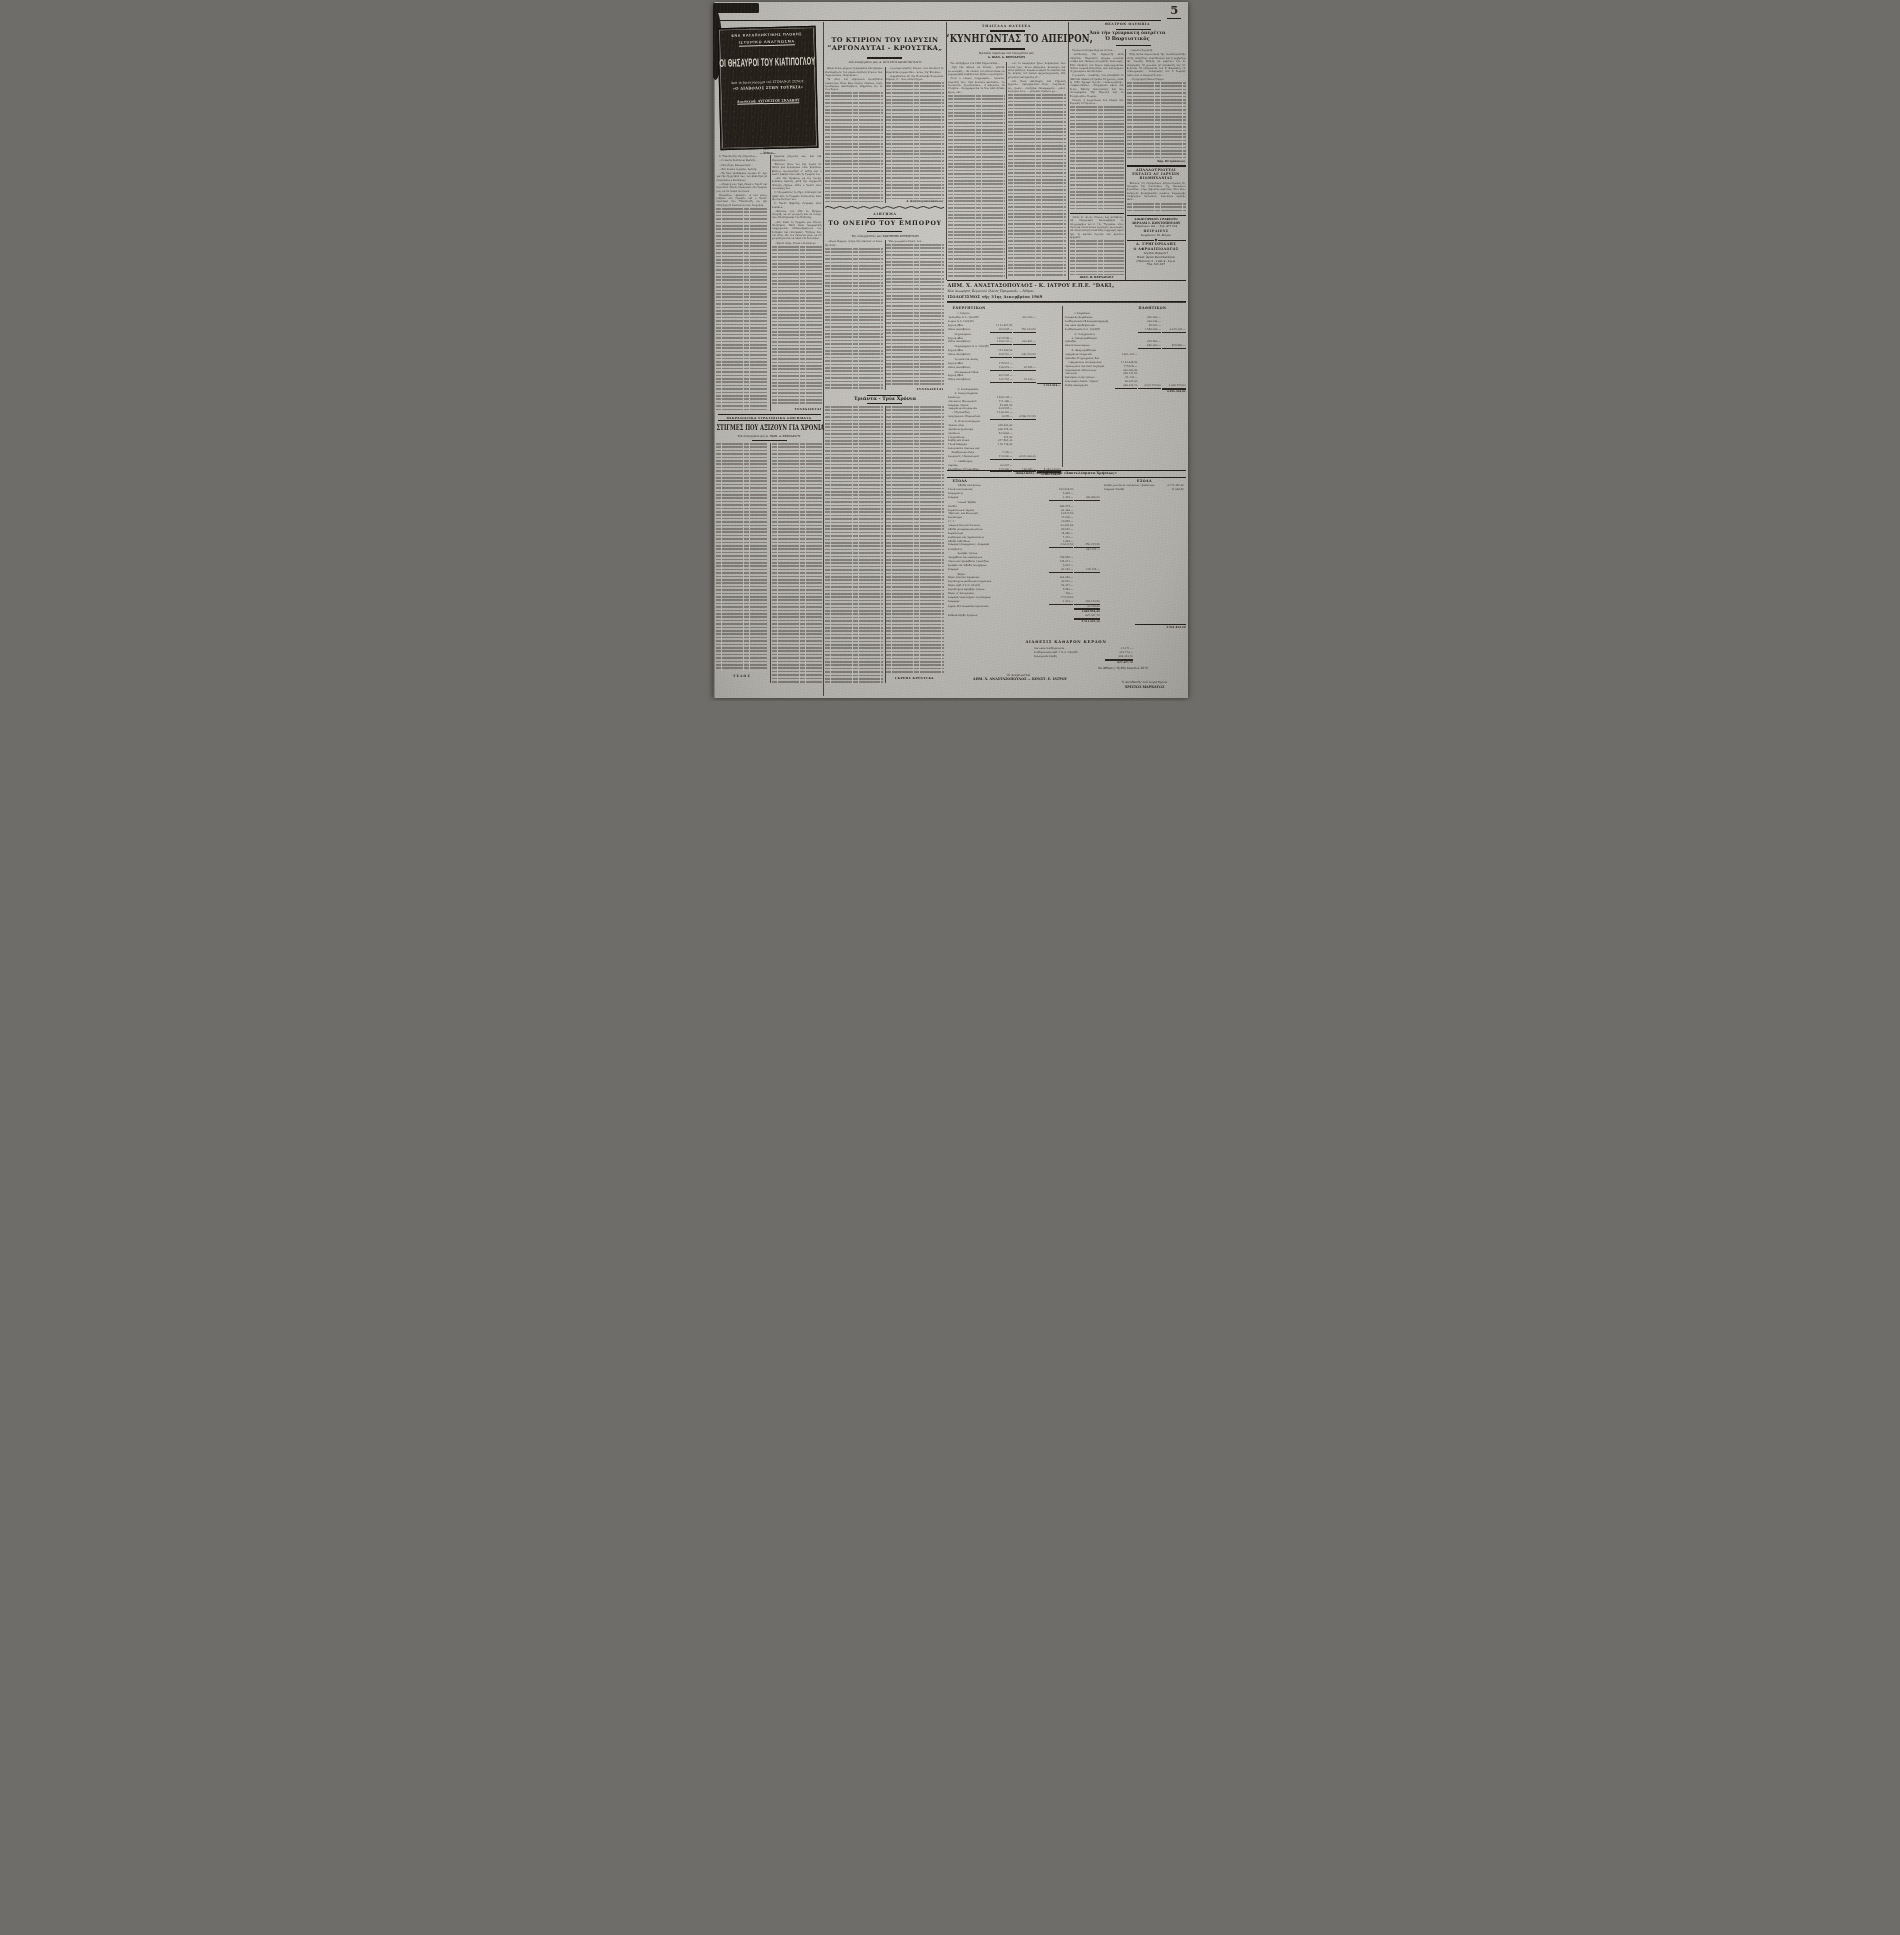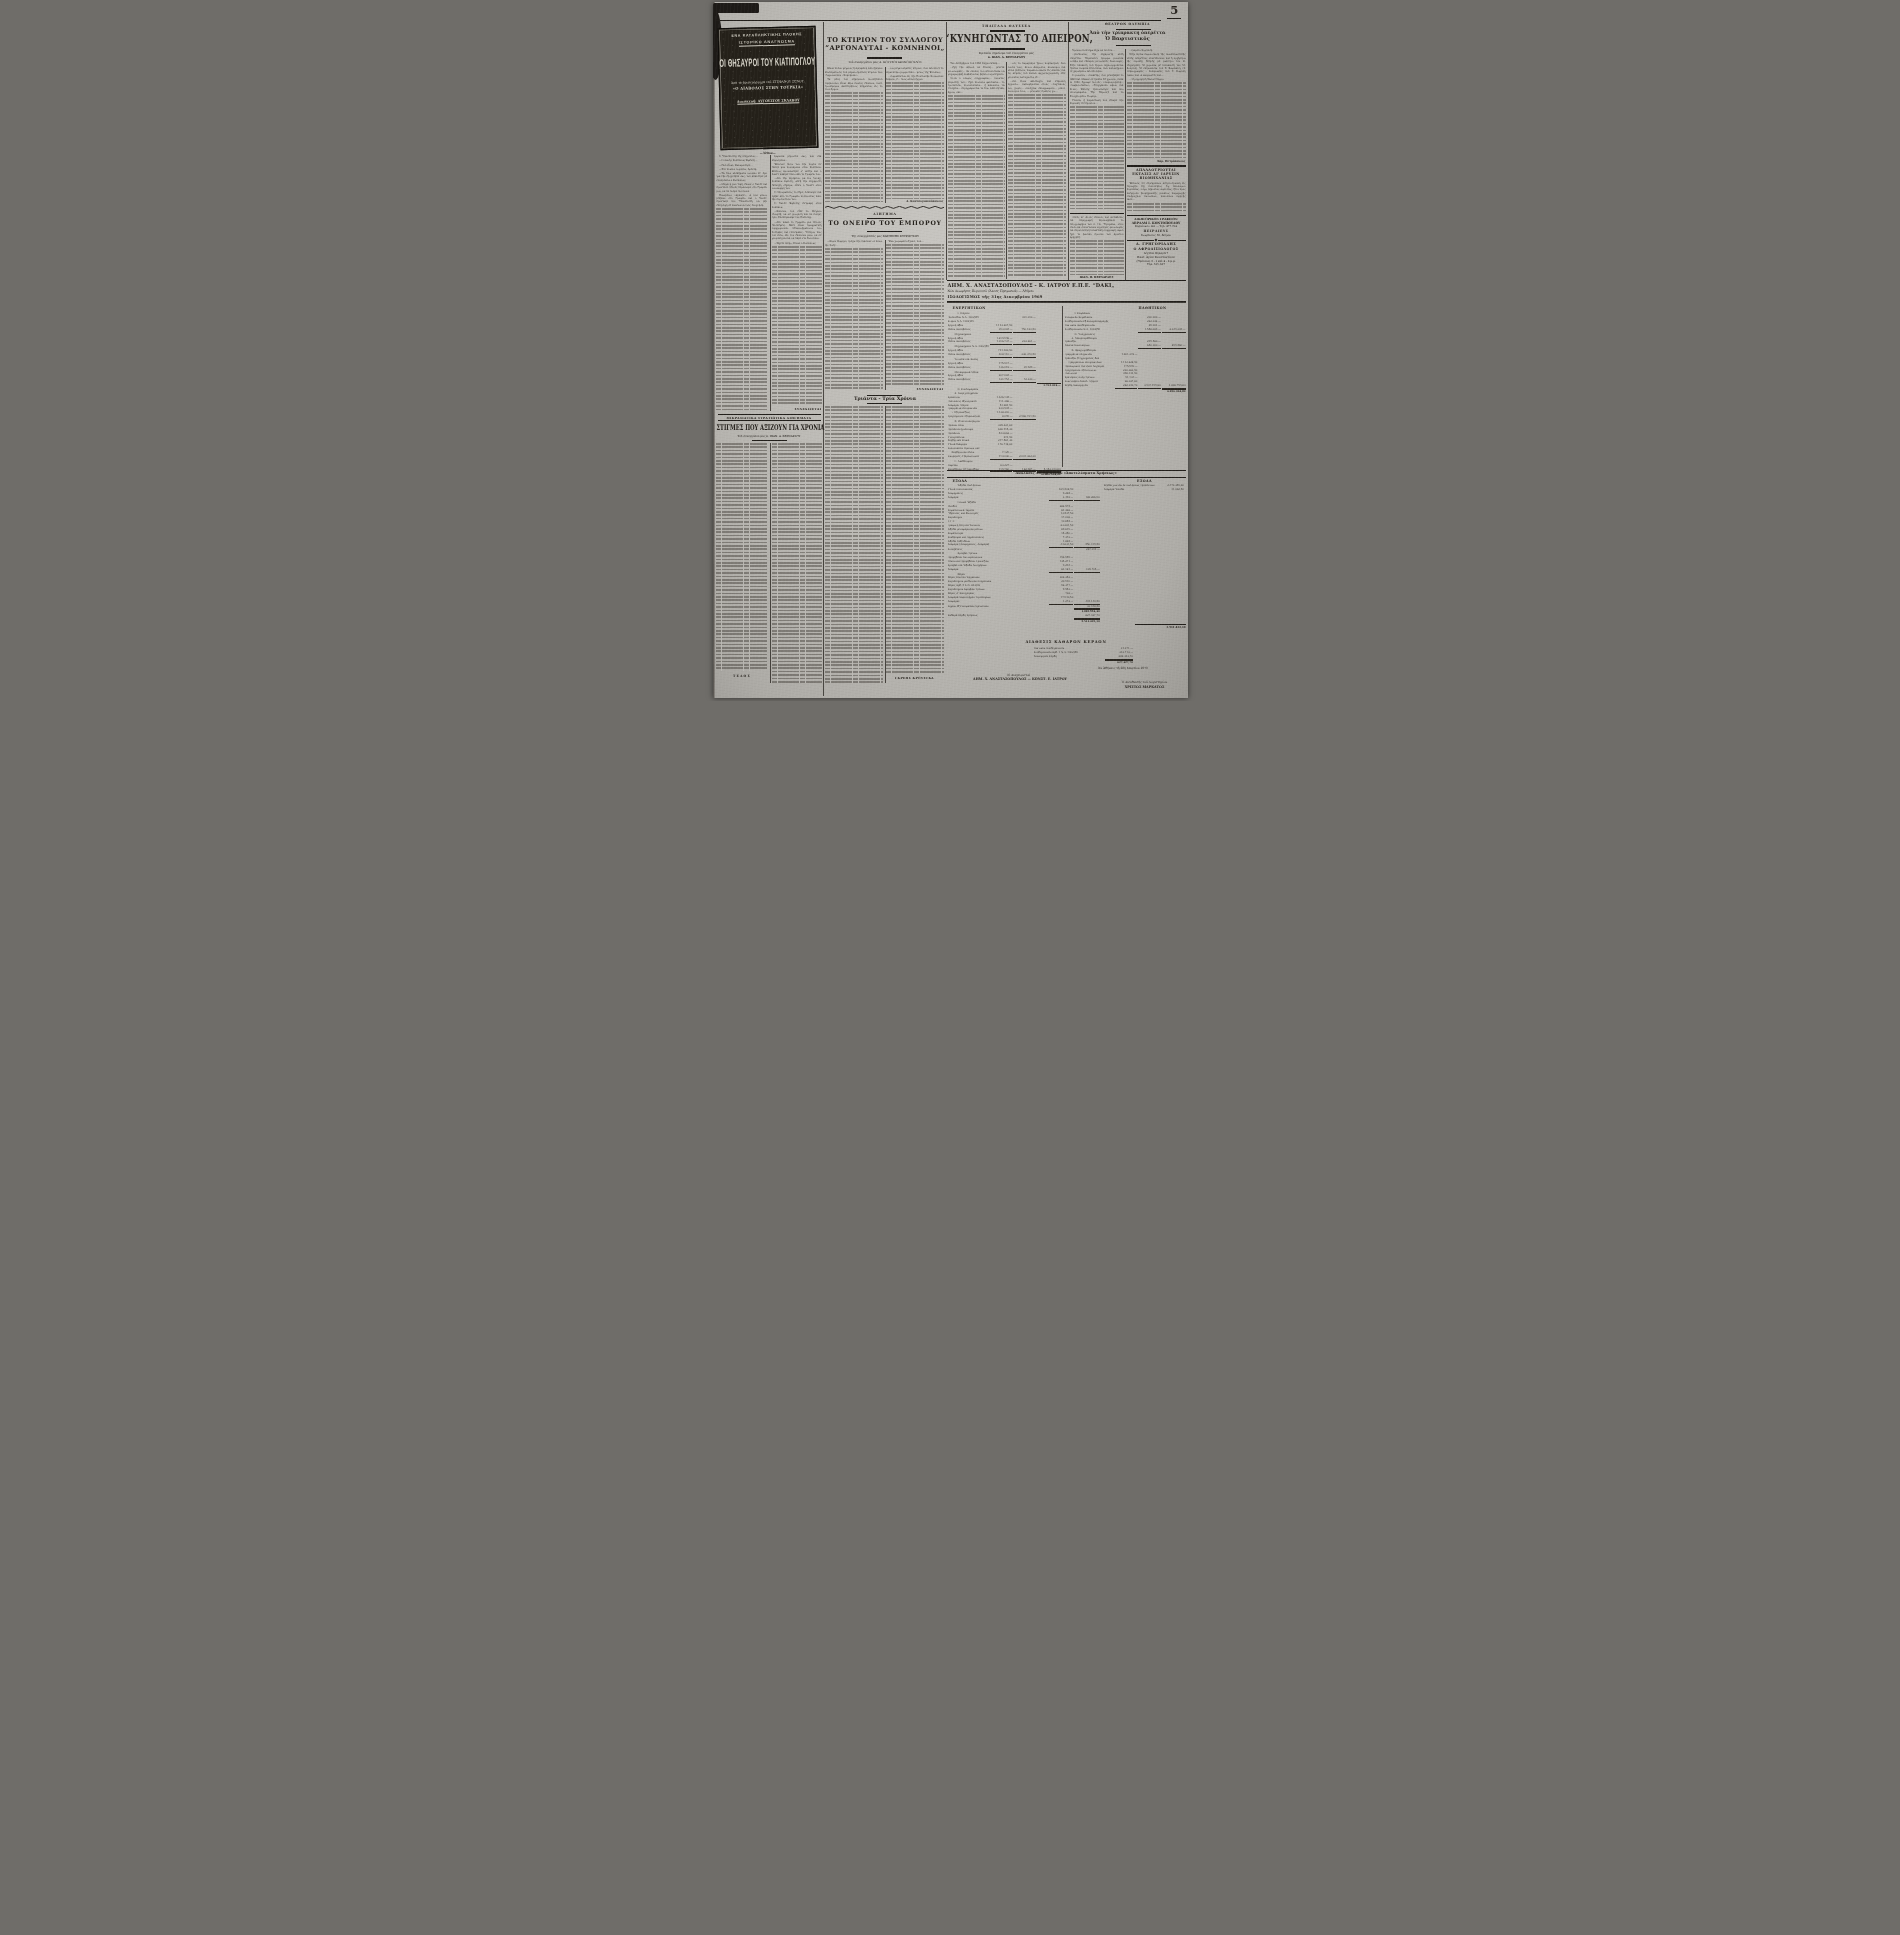--- a/index.html
+++ b/index.html
@@ -148,22 +148,22 @@
     <div class="txtfill"></div>
   </div>
   <div class="vr" style="left:57px;top:441px;height:240px;"></div>
   <div class="col bt" style="left:59px;top:441px;width:50px;height:240px;">
     <div class="txtfill"></div>
   </div>
   <div style="position:absolute;left:3.9px;top:672px;width:51px;text-align:center;font-size:3.1px;font-weight:bold;letter-spacing:1.2px;">ΤΕΛΟΣ</div>
 
   <div class="vr" style="left:110px;top:20px;height:674px;"></div>
 
-  <div class="headline" style="position:absolute;left:112px;top:35px;width:121px;font-size:6.6px;letter-spacing:0.4px;">ΤΟ ΚΤΙΡΙΟΝ ΤΟΥ ΣΥΛΛΟΓΟΥ</div>
-  <div class="headline" style="position:absolute;left:112px;top:43px;width:121px;font-size:6.6px;letter-spacing:0.4px;">“ΑΡΓΟΝΑΥΤΑΙ - ΚΟΜΝΗΝΟΙ„</div>
+  <div class="headline" style="position:absolute;left:112px;top:35px;width:121px;font-size:6.6px;letter-spacing:0.4px;">ΤΟ ΚΤΙΡΙΟΝ ΤΟΥ ΙΔΡΥΣΙΝ</div>
+  <div class="headline" style="position:absolute;left:112px;top:43px;width:121px;font-size:6.6px;letter-spacing:0.4px;">“ΑΡΓΟΝΑΥΤΑΙ - ΚΡΟΥΣΤΚΑ„</div>
   <div class="midrule dbl" style="position:absolute;left:154px;top:54px;"></div>
   <div class="byline" style="position:absolute;left:112px;top:58px;width:121px;font-size:2.9px;">Τοῦ συνεργάτου μας Δ. ΚΟΥΤΣΟΓΙΑΝΝΟΠΟΥΛΟΥ</div>
 
   <div class="col bt" style="left:112px;top:65px;width:58px;height:136px;">
     <div>
           <p>Εἶναι πλέον γεγονὸς ἡ ἀρξαμένη ἀπὸ ἡμερῶν ἀποπεράτωσις τοῦ μεγαλοπρεποῦς κτιρίου τῶν «Ἀργοναυτῶν - Κομνηνῶν».</p>
           <p>Τὰ μέλη τοῦ σημερινοῦ διοικητικοῦ συμβουλίου εἶναι ἄξια παντὸς ἐπαίνου, διότι προσέφεραν ἀνεκτιμήτους ὑπηρεσίας εἰς τὸ ὅλον ἔργον.</p>
         </div>
     <div class="txtfill"></div>
   </div>

